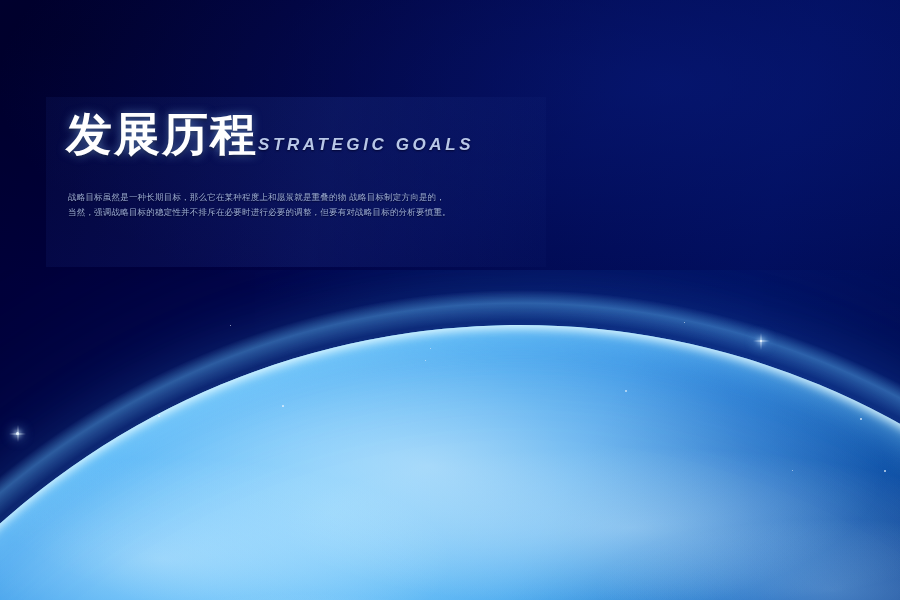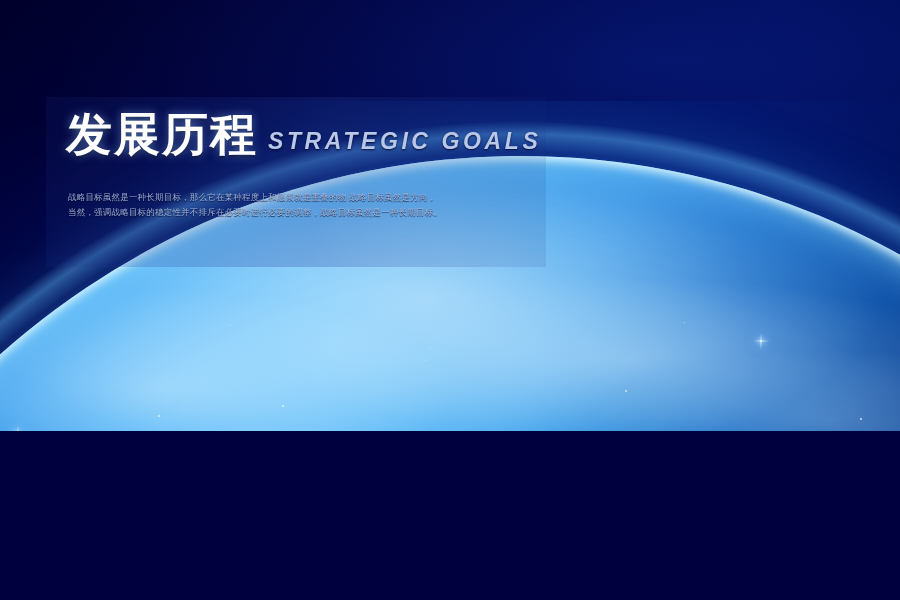--- a/index.html
+++ b/index.html
@@ -1,20 +1,20 @@
 <!DOCTYPE html>
 <html><head>
 <meta charset="utf-8">
 <style>
   * { margin:0; padding:0; box-sizing:border-box; }
   html,body { width:900px; height:600px; overflow:hidden; background:#00003f; }
 
   .stage{
     position:relative;
-    width:900px; height:431px;
+    width:900px; height:600px;
     overflow:hidden;
     font-family:"Liberation Sans", sans-serif;
     background:
       linear-gradient(105deg,#000038 0%, #000040 28%, #00084e 58%, #000c58 78%, #000a50 100%);
   }
 
   
   .space-wash{
     position:absolute; inset:0;
     background:
@@ -101,24 +101,24 @@
     font-size:46px;
     line-height:1;
     letter-spacing:2px;
     color:#ffffff;
     text-shadow:0 0 10px rgba(140,195,255,.55), 0 2px 3px rgba(0,0,30,.75);
   }
   .headline .en{
     font-family:"Liberation Sans", sans-serif;
     font-style:italic;
     font-weight:bold;
-    font-size:23px;
+    font-size:17px;
     letter-spacing:3.6px;
     color:#b9c8e8;
-    margin-left:10px;
+    margin-left:0;
     padding-bottom:3px;
     text-shadow:0 1px 2px rgba(0,0,40,.8);
   }
 
   .body-copy{
     position:absolute; left:68px; top:190px; width:462px;
   }
   .body-copy p{
     font-family:"DejaVu Sans", sans-serif;
     font-size:8.5px;
@@ -160,17 +160,17 @@
     </div>
 
   <div class="panel"></div>
 
   <div class="headline">
     <span class="cn">发展历程</span>
     <span class="en">STRATEGIC GOALS</span>
   </div>
 
   <div class="body-copy" id="body-copy">
-      <p>战略目标虽然是一种长期目标，那么它在某种程度上和愿景就是重叠的物 战略目标虽然是方向，</p>
-      <p>当然，强调战略目标的稳定性并不排斥在必要时进行必要的调整，战略目标虽然是一种长期目标。</p>
+      <p>战略目标虽然是一种长期目标，那么它在某种程度上和愿景就是重叠的物 战略目标制定方向是的，</p>
+      <p>当然，强调战略目标的稳定性并不排斥在必要时进行必要的调整，但要有对战略目标的分析要慎重。</p>
     </div>
 
 </div>
 
 </body></html>

